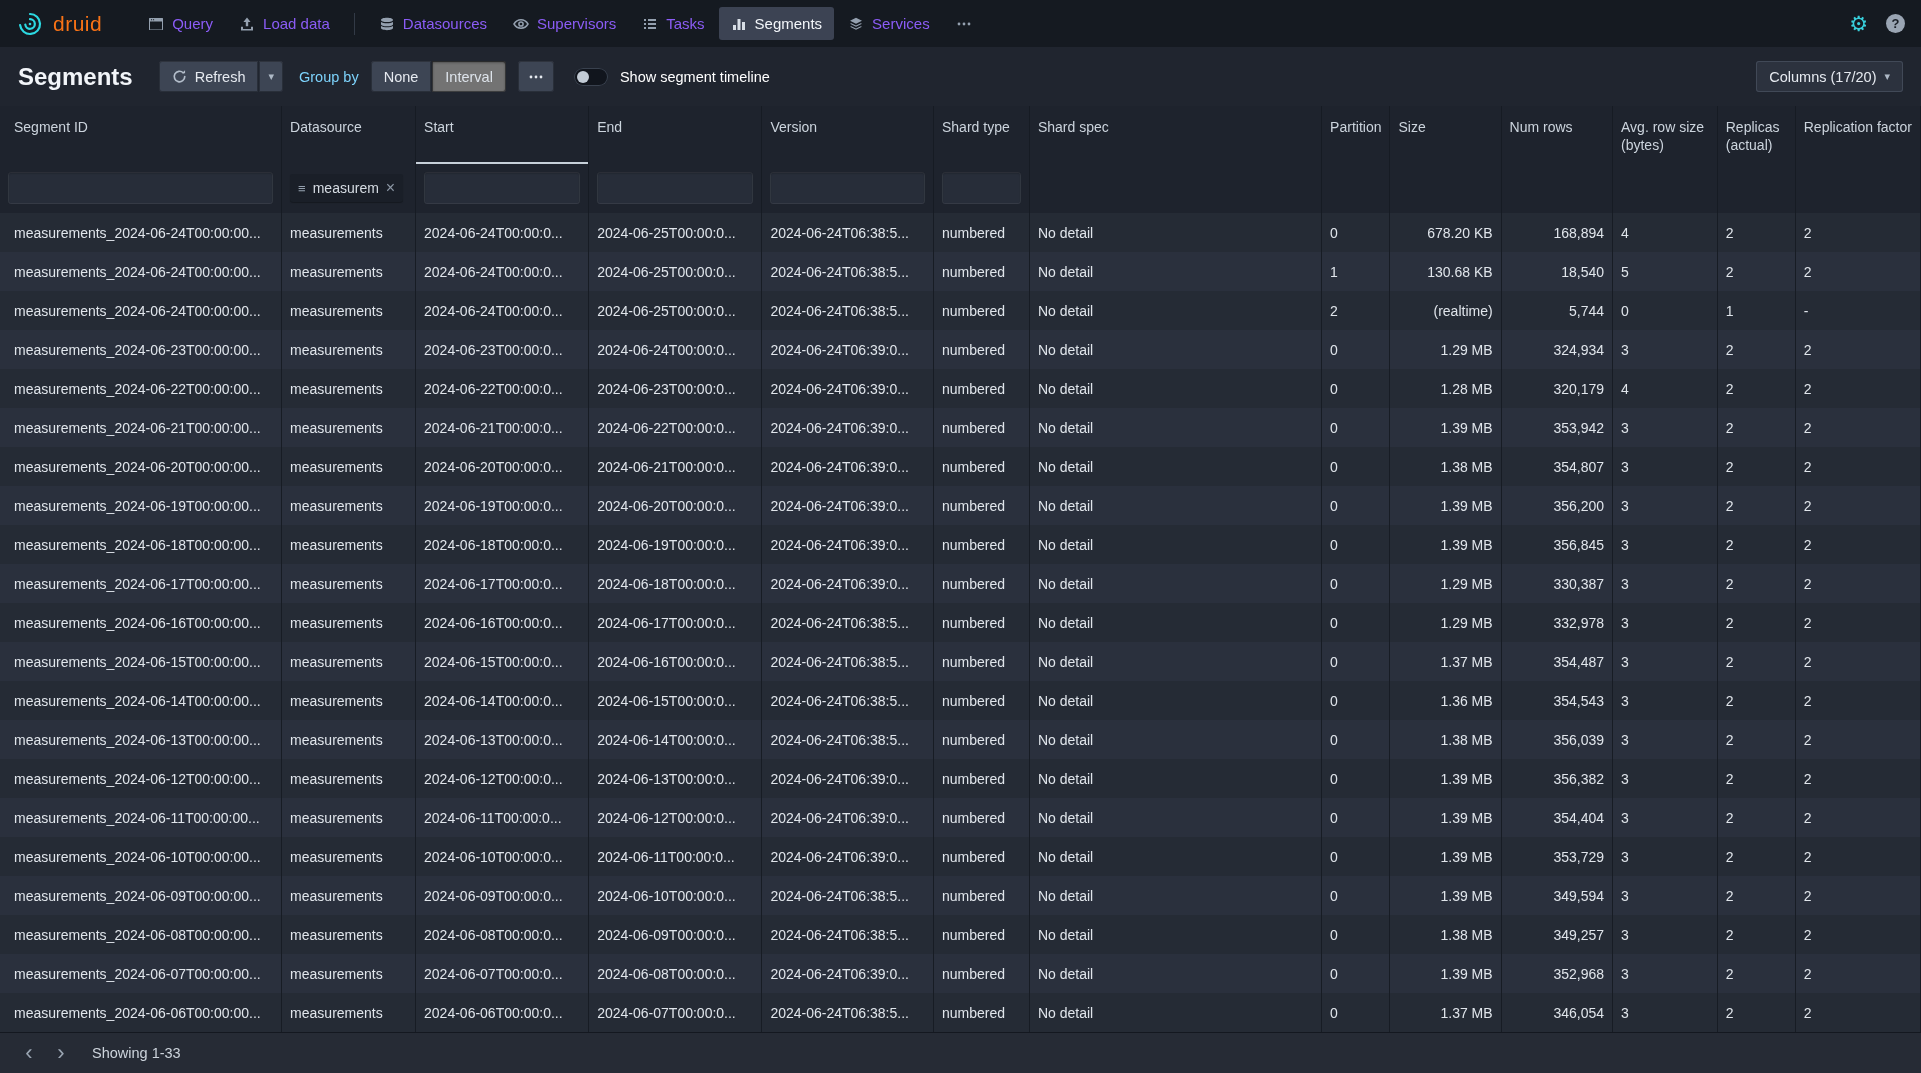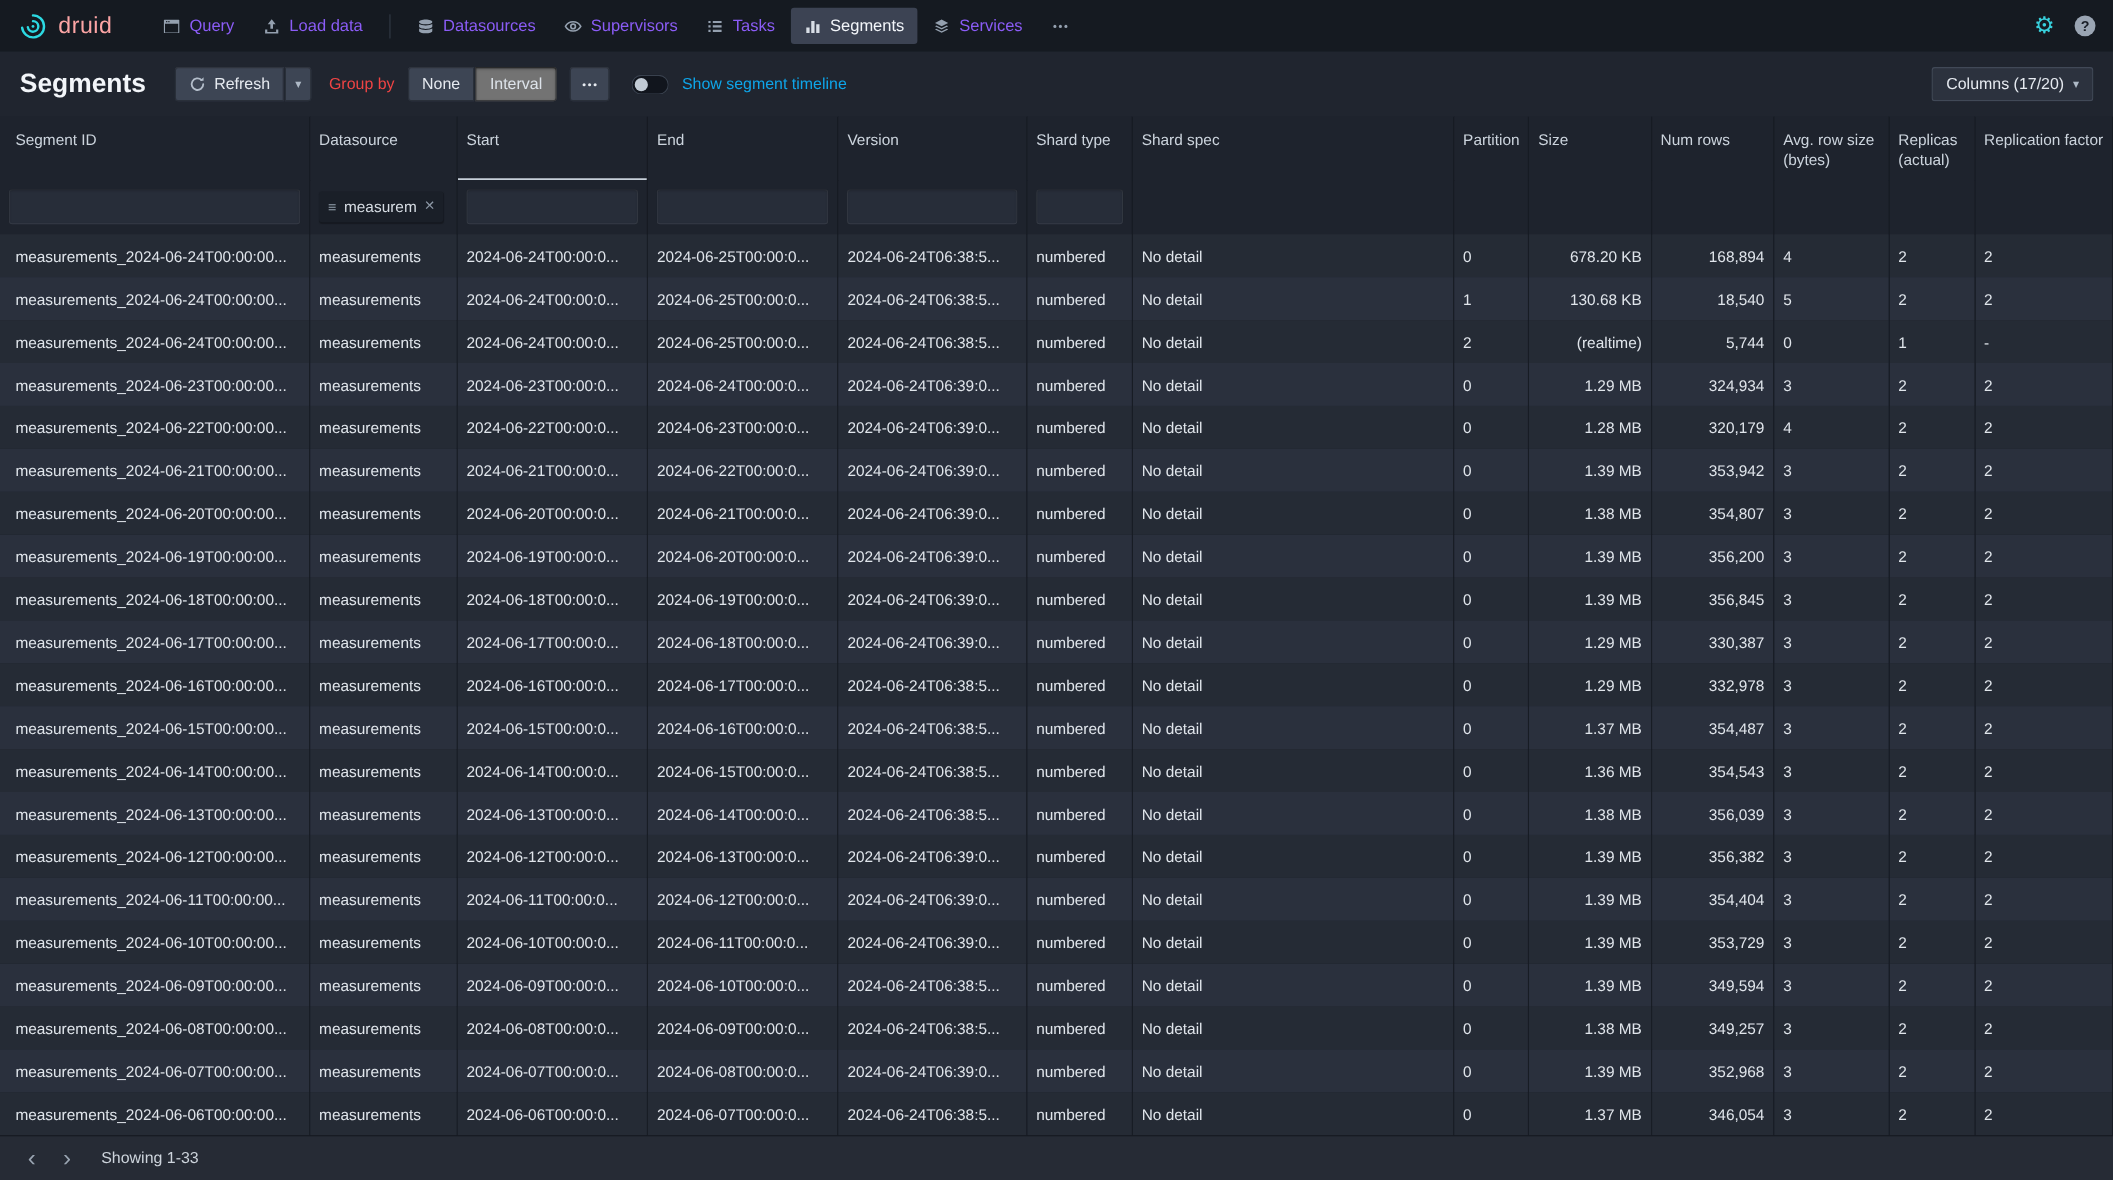--- a/index.html
+++ b/index.html
@@ -7,21 +7,21 @@
   body {
     width:1921px; height:1073px; overflow:hidden;
     background:#20252f; color:#dfe4ea;
     font-family:"Liberation Sans", sans-serif;
   }
   .app { display:flex; flex-direction:column; width:100%; height:100%; }
 
   
   .topnav { flex:0 0 47px; height:47px; background:#151a21; display:flex; align-items:center; padding:0 16px; }
   .brand { display:flex; align-items:center; gap:9px; margin-right:34px; }
-  .brand-text { font-size:21px; color:#fca5a5; letter-spacing:.5px; }
+  .brand-text { font-size:21px; color:#f97316; letter-spacing:.5px; }
   .nav-items { display:flex; align-items:center; gap:2px; height:100%; }
   .nav-item { display:flex; align-items:center; gap:8px; padding:8px 12px; border-radius:3px; font-size:15px; color:#8b5cf6; cursor:pointer; white-space:nowrap; }
   .nav-item .nav-icon { color:#94a0af; display:flex; }
   .nav-item.active { background:#3c4353; color:#f3f6fa; }
   .nav-item.active .nav-icon { color:#d8dee6; }
   .nav-divider { width:1px; height:22px; background:#323a46; margin:0 10px; }
   .nav-right { margin-left:auto; display:flex; align-items:center; gap:18px; }
   .gear { color:#38d0dc; font-size:21px; line-height:1; cursor:pointer; }
   .help { width:19px; height:19px; border-radius:50%; background:#9aa5b3; color:#1a1f27; font-size:13px; font-weight:bold; display:flex; align-items:center; justify-content:center; cursor:pointer; }
 
@@ -29,29 +29,29 @@
   .toolbar { flex:0 0 59px; height:59px; display:flex; align-items:center; padding:0 18px; gap:12px; background:#20252f; }
   .page-title { font-size:24px; font-weight:bold; color:#f2f5f9; margin-right:14px; }
   .btn { background:#3d4554; border:none; border-radius:3px; color:#e6eaf0; font-family:inherit; font-size:14.5px; height:31px;
          display:inline-flex; align-items:center; padding:13px 13px; gap:8px; cursor:pointer;
          box-shadow: inset 0 0 0 1px rgba(17,20,24,.45), inset 0 1px 0 rgba(255,255,255,.06); }
   .btn .bicon { display:flex; color:#b3bdca; }
   .caret { font-size:11px; color:#aeb9c6; }
   .split { display:flex; }
   .split .btn:first-child { border-radius:3px 0 0 3px; }
   .split .btn:last-child { border-radius:0 3px 3px 0; margin-left:1px; padding:0 9px; }
-  .toolbar-label { font-size:14.5px; color:#ef4444; margin-left:4px; }
+  .toolbar-label { font-size:14.5px; color:#7dd3fc; margin-left:4px; }
   .seg-group { display:flex; }
   .seg-group .btn:first-child { border-radius:3px 0 0 3px; }
   .seg-group .btn:last-child { border-radius:0 3px 3px 0; margin-left:1px; }
   .btn.pressed { background:#737373; box-shadow: inset 0 1px 3px rgba(0,0,0,.55), inset 0 0 0 1px rgba(17,20,24,.5); color:#dde3ea; }
   .more-btn { padding:0 10px; letter-spacing:1px; }
   .switch { width:34px; height:18px; border-radius:18px; background:#11151d; box-shadow: inset 0 0 0 1px #39414e; position:relative; cursor:pointer; margin-left:8px; flex:0 0 auto; }
   .knob { width:12px; height:12px; border-radius:50%; background:#c2cbd5; position:absolute; top:3px; left:3px; }
-  .switch-label { font-size:14.5px; color:#0ea5e9; }
+  .switch-label { font-size:14.5px; color:#ffffff; }
   .columns-btn { margin-left:auto; background:#2c323e; box-shadow: inset 0 0 0 1px #414957; }
 
   
   .table-wrap { flex:1 1 auto; overflow:hidden; background:#20252f; }
   table { border-collapse:collapse; table-layout:fixed; }
   th, td { border-right:1px solid rgba(14,18,24,.45); }
   thead th { background:#1e232d; text-align:left; vertical-align:top; padding:13px 8px 0 8px; height:58px;
              font-weight:normal; font-size:14px; color:#ccd4dd; cursor:pointer; }
   th.sorted { box-shadow: inset 0 -2px 0 #c7d0d9; }
   .th-label { overflow:hidden; text-overflow:ellipsis; white-space:nowrap; }

